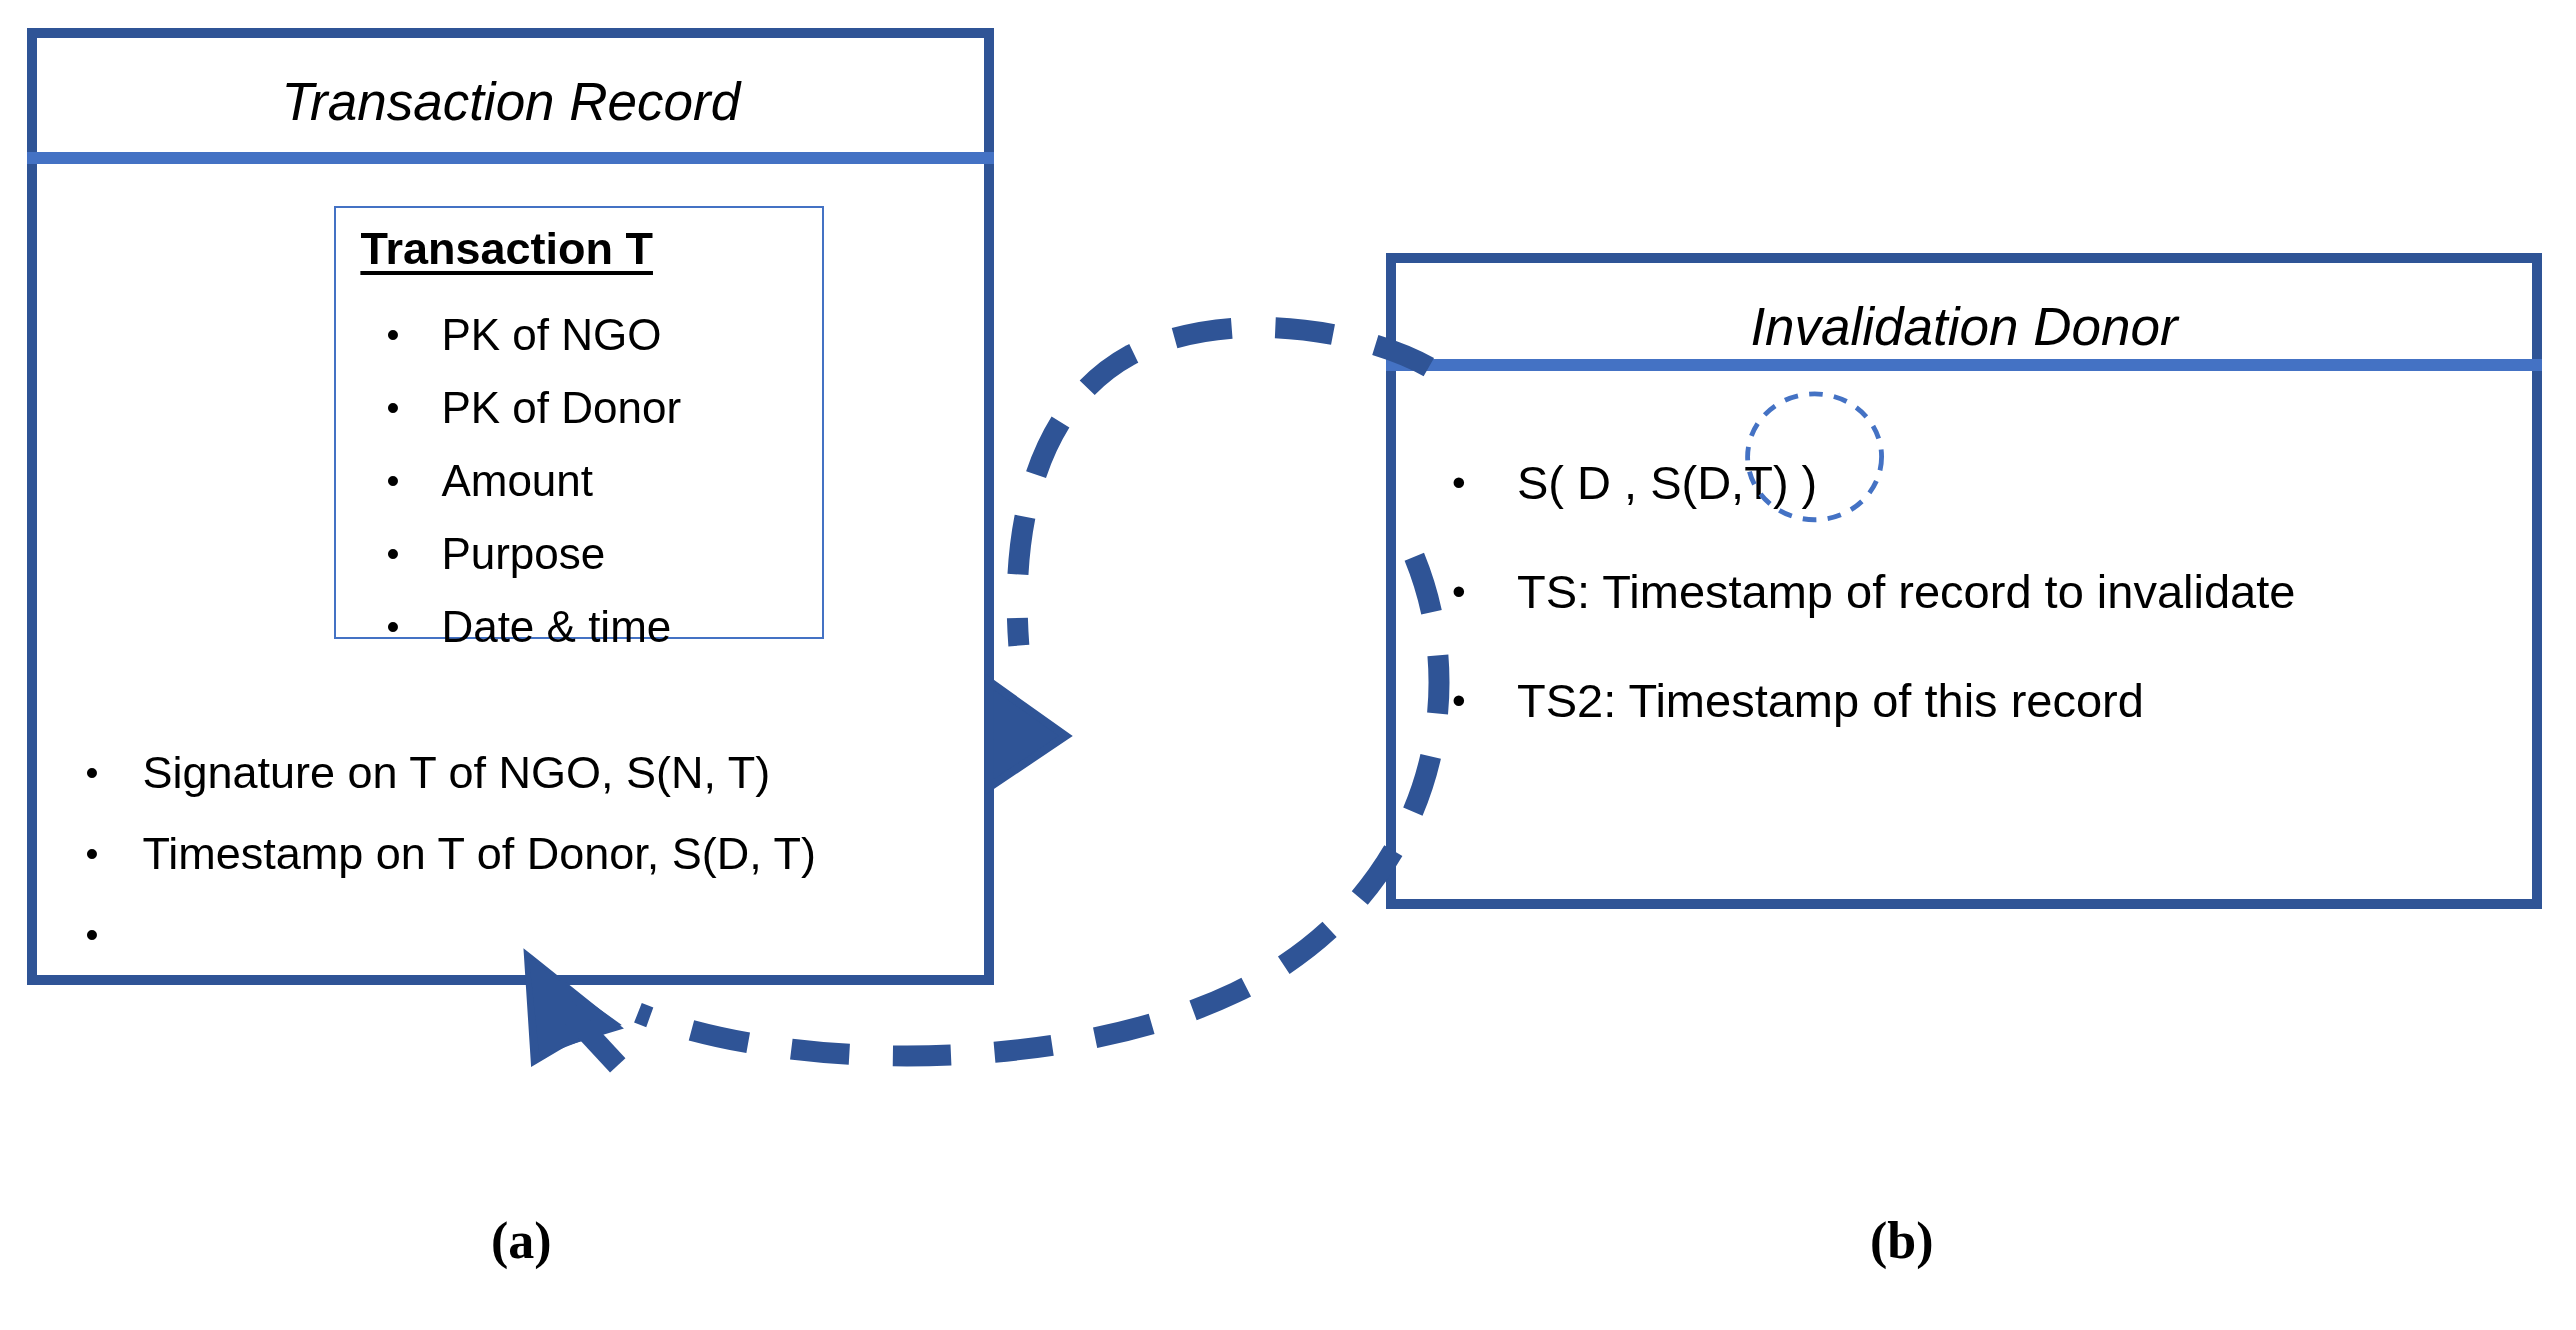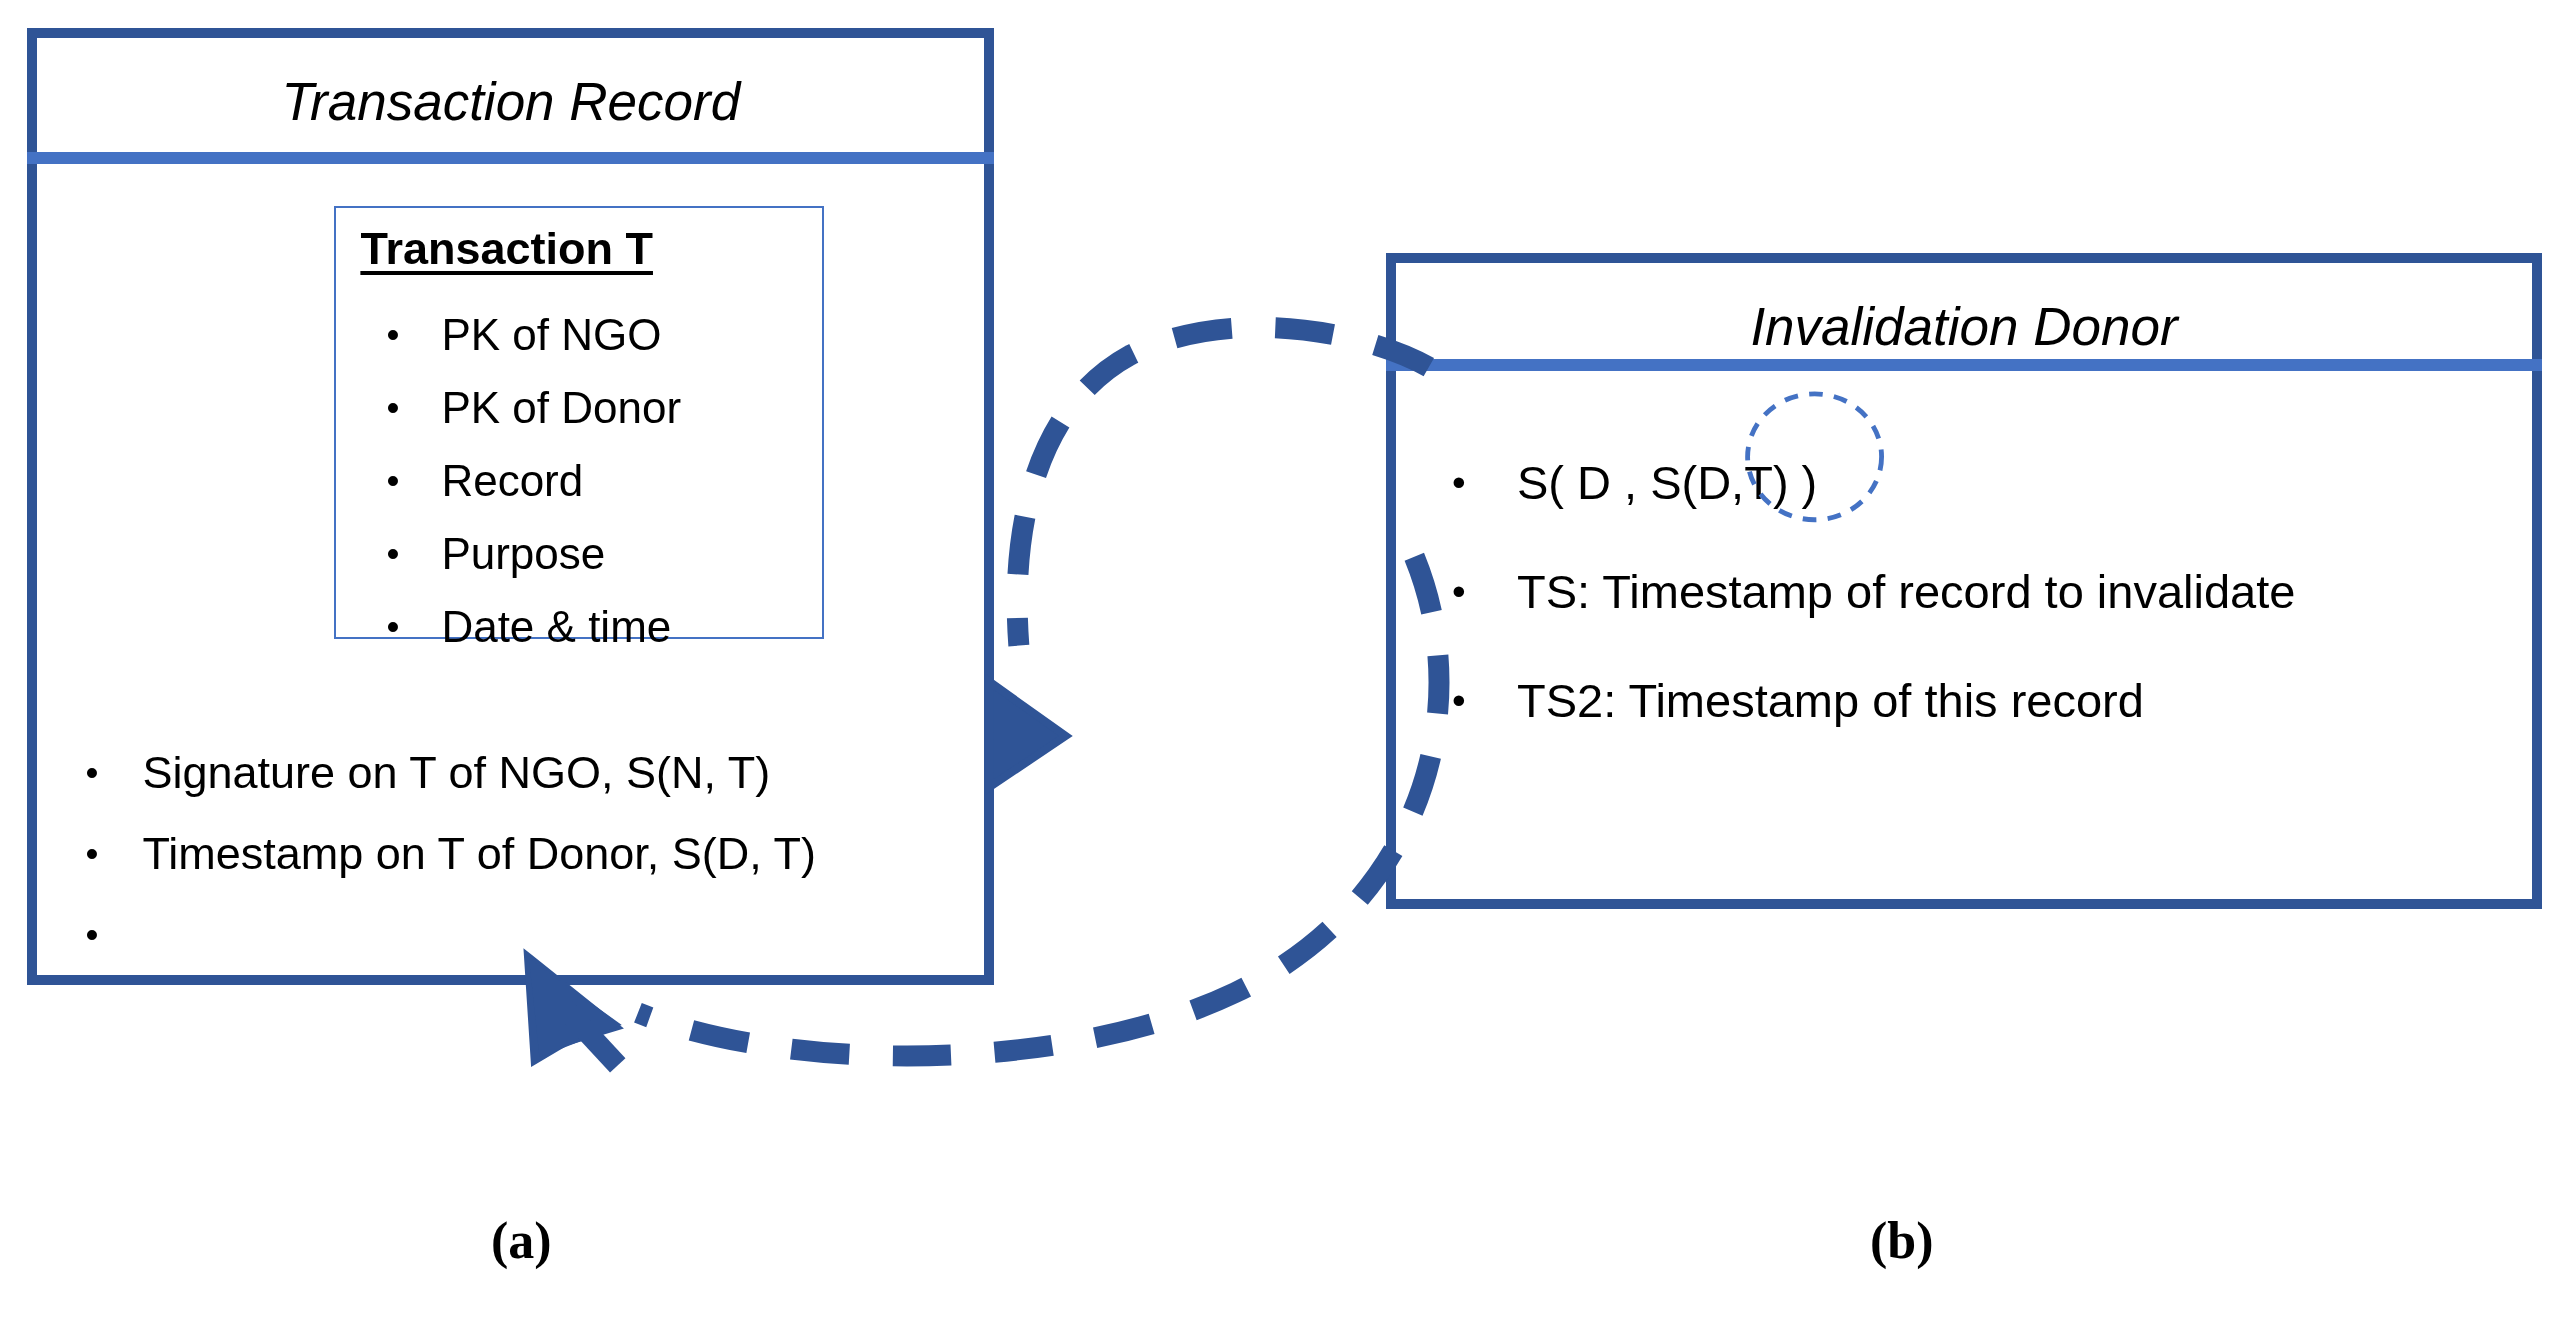--- a/index.html
+++ b/index.html
@@ -216,21 +216,21 @@
         <li>
           <span class="bullet-dot">•</span>
           <span>PK of NGO</span>
         </li>
         <li>
           <span class="bullet-dot">•</span>
           <span>PK of Donor</span>
         </li>
         <li>
           <span class="bullet-dot">•</span>
-          <span>Record</span>
+          <span>Amount</span>
         </li>
         <li>
           <span class="bullet-dot">•</span>
           <span>Purpose</span>
         </li>
         <li>
           <span class="bullet-dot">•</span>
           <span>Date &amp; time</span>
         </li>
       </ul>

